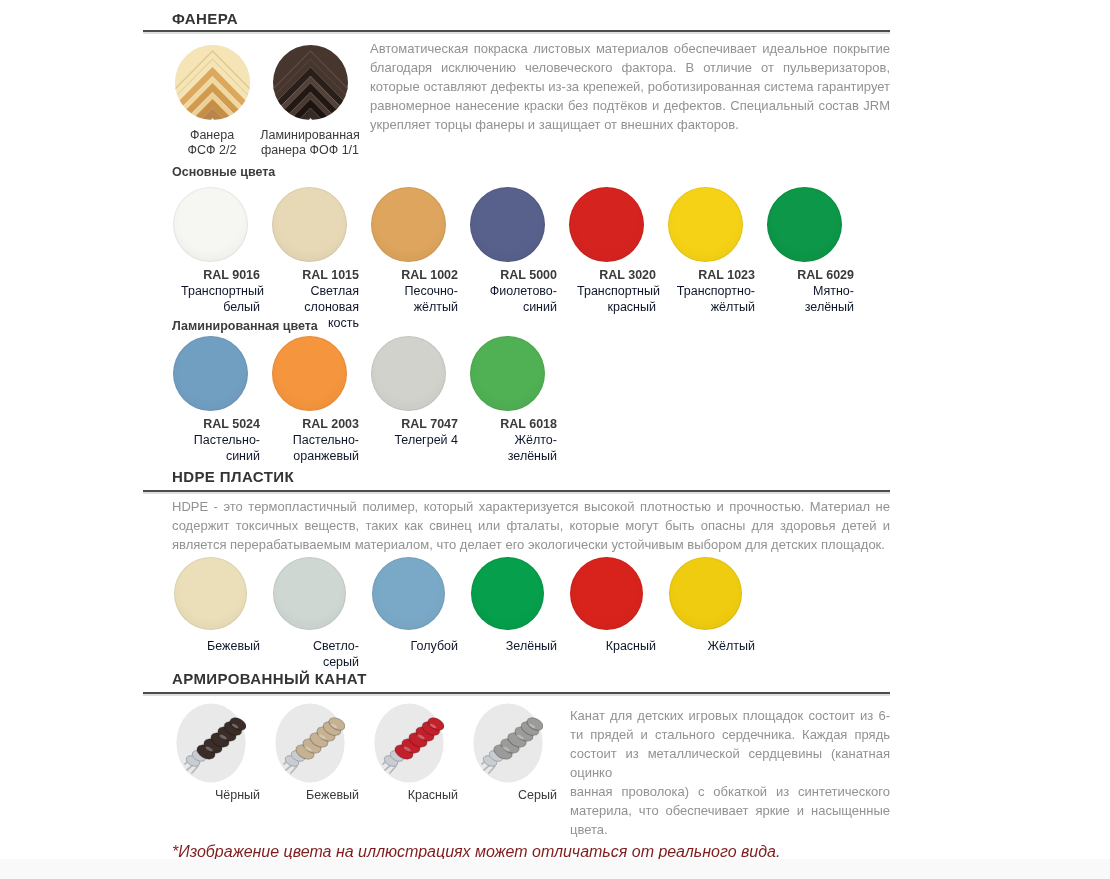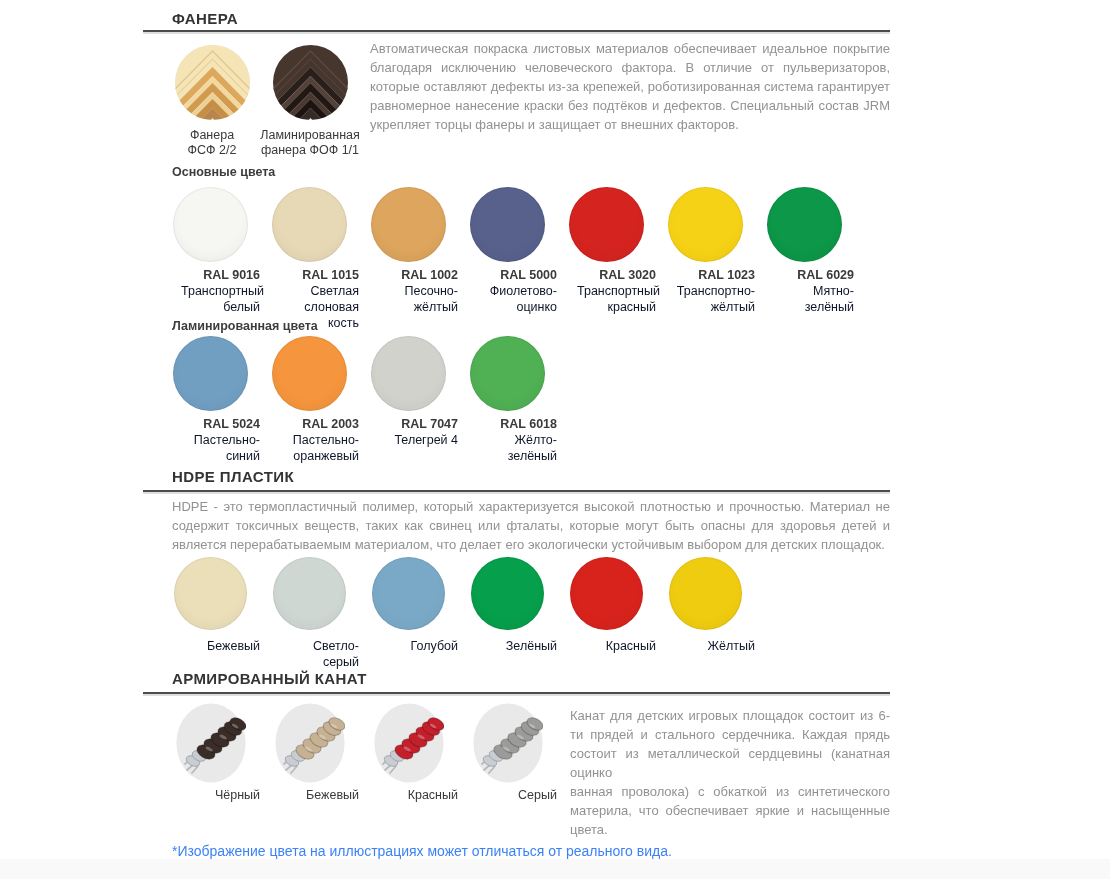--- a/index.html
+++ b/index.html
@@ -23,21 +23,21 @@
   }
   .hdpe-row .dot { width:73px; height:73px; }
   .code { margin-top:6px; font-size:12.5px; font-weight:bold; color:#3a3a3a; line-height:15px; }
   .cname { font-size:12.5px; color:#0f172a; line-height:16px; white-space:pre-line;margin-left:20px; }
   .hdpe-row .cname { margin-top:8px; }
   .photo-cell { position:absolute; text-align:center; }
   .plabel { margin-top:8px; font-size:12.5px; color:#3a3a3a; line-height:15px; white-space:pre-line; }
   .rope-row { position:absolute; display:flex; }
   .rope-cell { width:99px; text-align:right; }
   .rope-cell .plabel { margin-top:5px; }
-  .footnote { position:absolute; font-size:14px; color:#3b82f6; }
+  .footnote { position:absolute; font-size:16px; color:#7f1d1d;font-style:italic; }
   .bottom-strip { position:absolute; left:0; top:859px; width:1110px; height:20px; background:#f9f9f9; }
   svg { display:block; margin:0 auto; }
 </style>
 </head>
 <body>
 
 <div class="page">
 
   <div class="sec-title" style="left:172px;top:10px">ФАНЕРА</div>
   <div class="rule" style="left:143px;top:30px;width:747px"></div>
@@ -112,21 +112,21 @@
     <div class="swatch">
       <div class="dot" style="background-color: rgb(221, 165, 93);"></div>
       <div class="code">RAL 1002</div>
       <div class="cname">Песочно-
 жёлтый</div>
     </div>
     <div class="swatch">
       <div class="dot" style="background-color: rgb(87, 97, 140);"></div>
       <div class="code">RAL 5000</div>
       <div class="cname">Фиолетово-
-оцинко</div>
+синий</div>
     </div>
     <div class="swatch">
       <div class="dot" style="background-color: rgb(213, 36, 32);"></div>
       <div class="code">RAL 3020</div>
       <div class="cname">Транспортный
 красный</div>
     </div>
     <div class="swatch">
       <div class="dot" style="background-color: rgb(246, 210, 22);"></div>
       <div class="code">RAL 1023</div>

